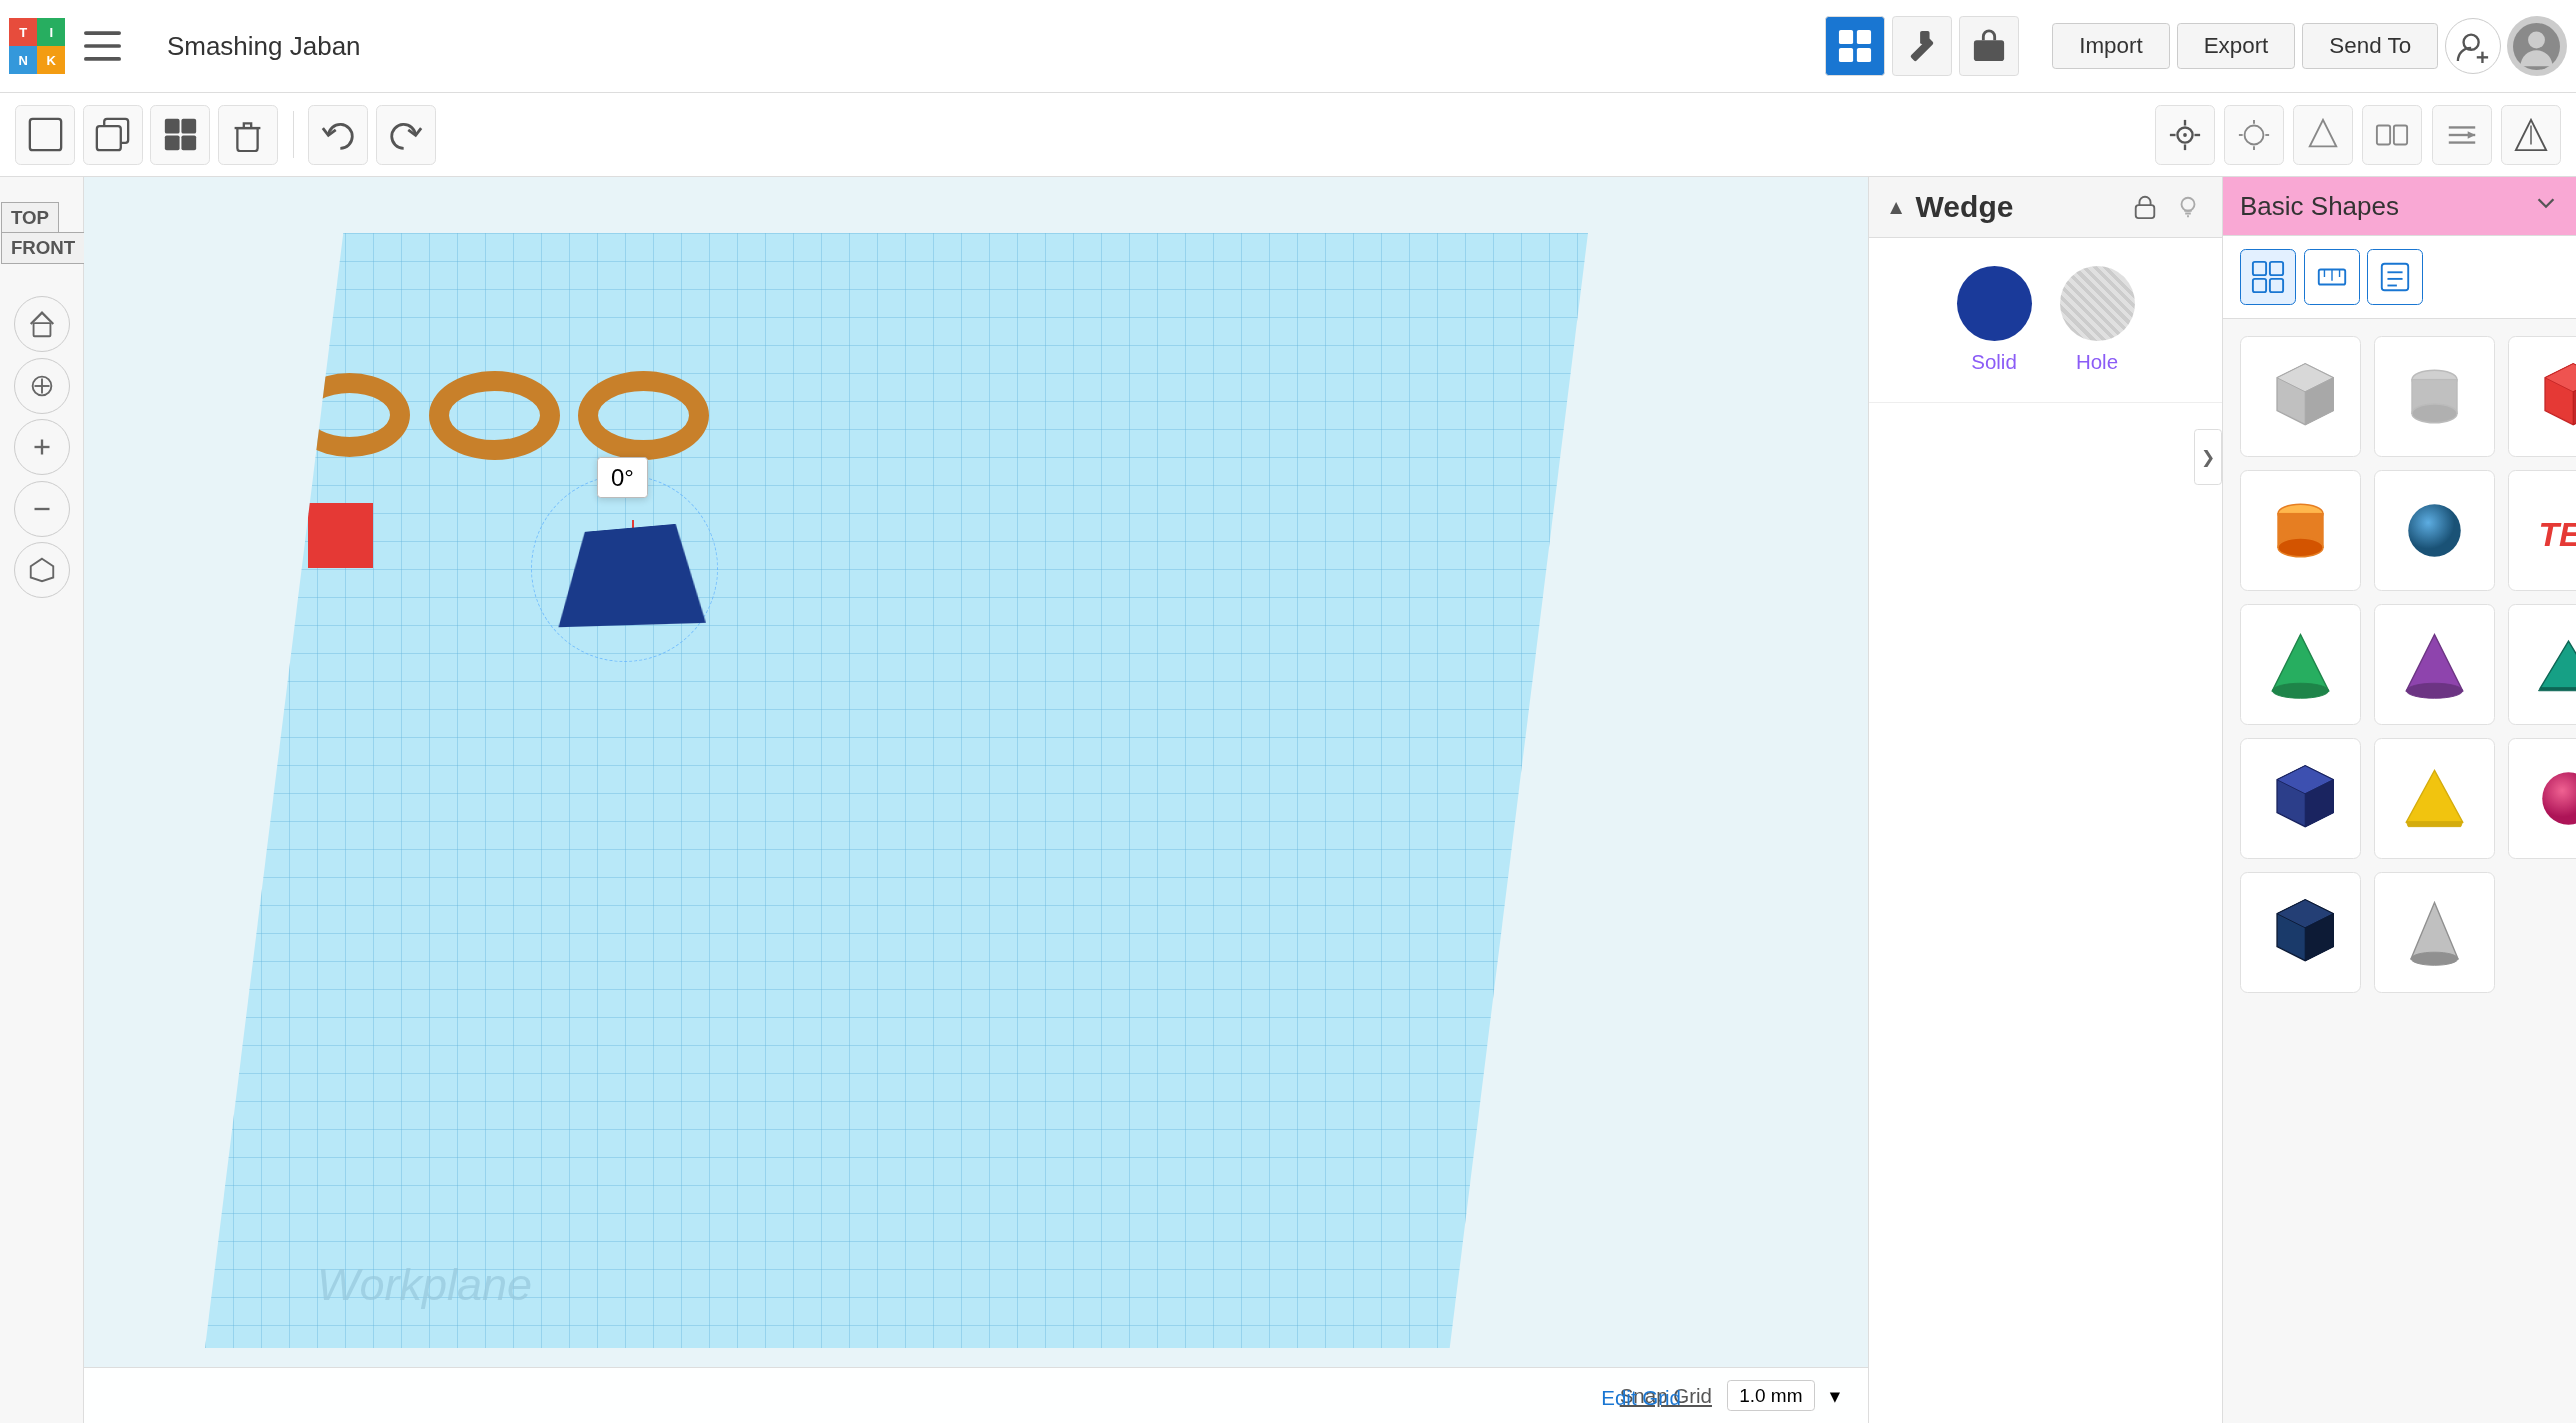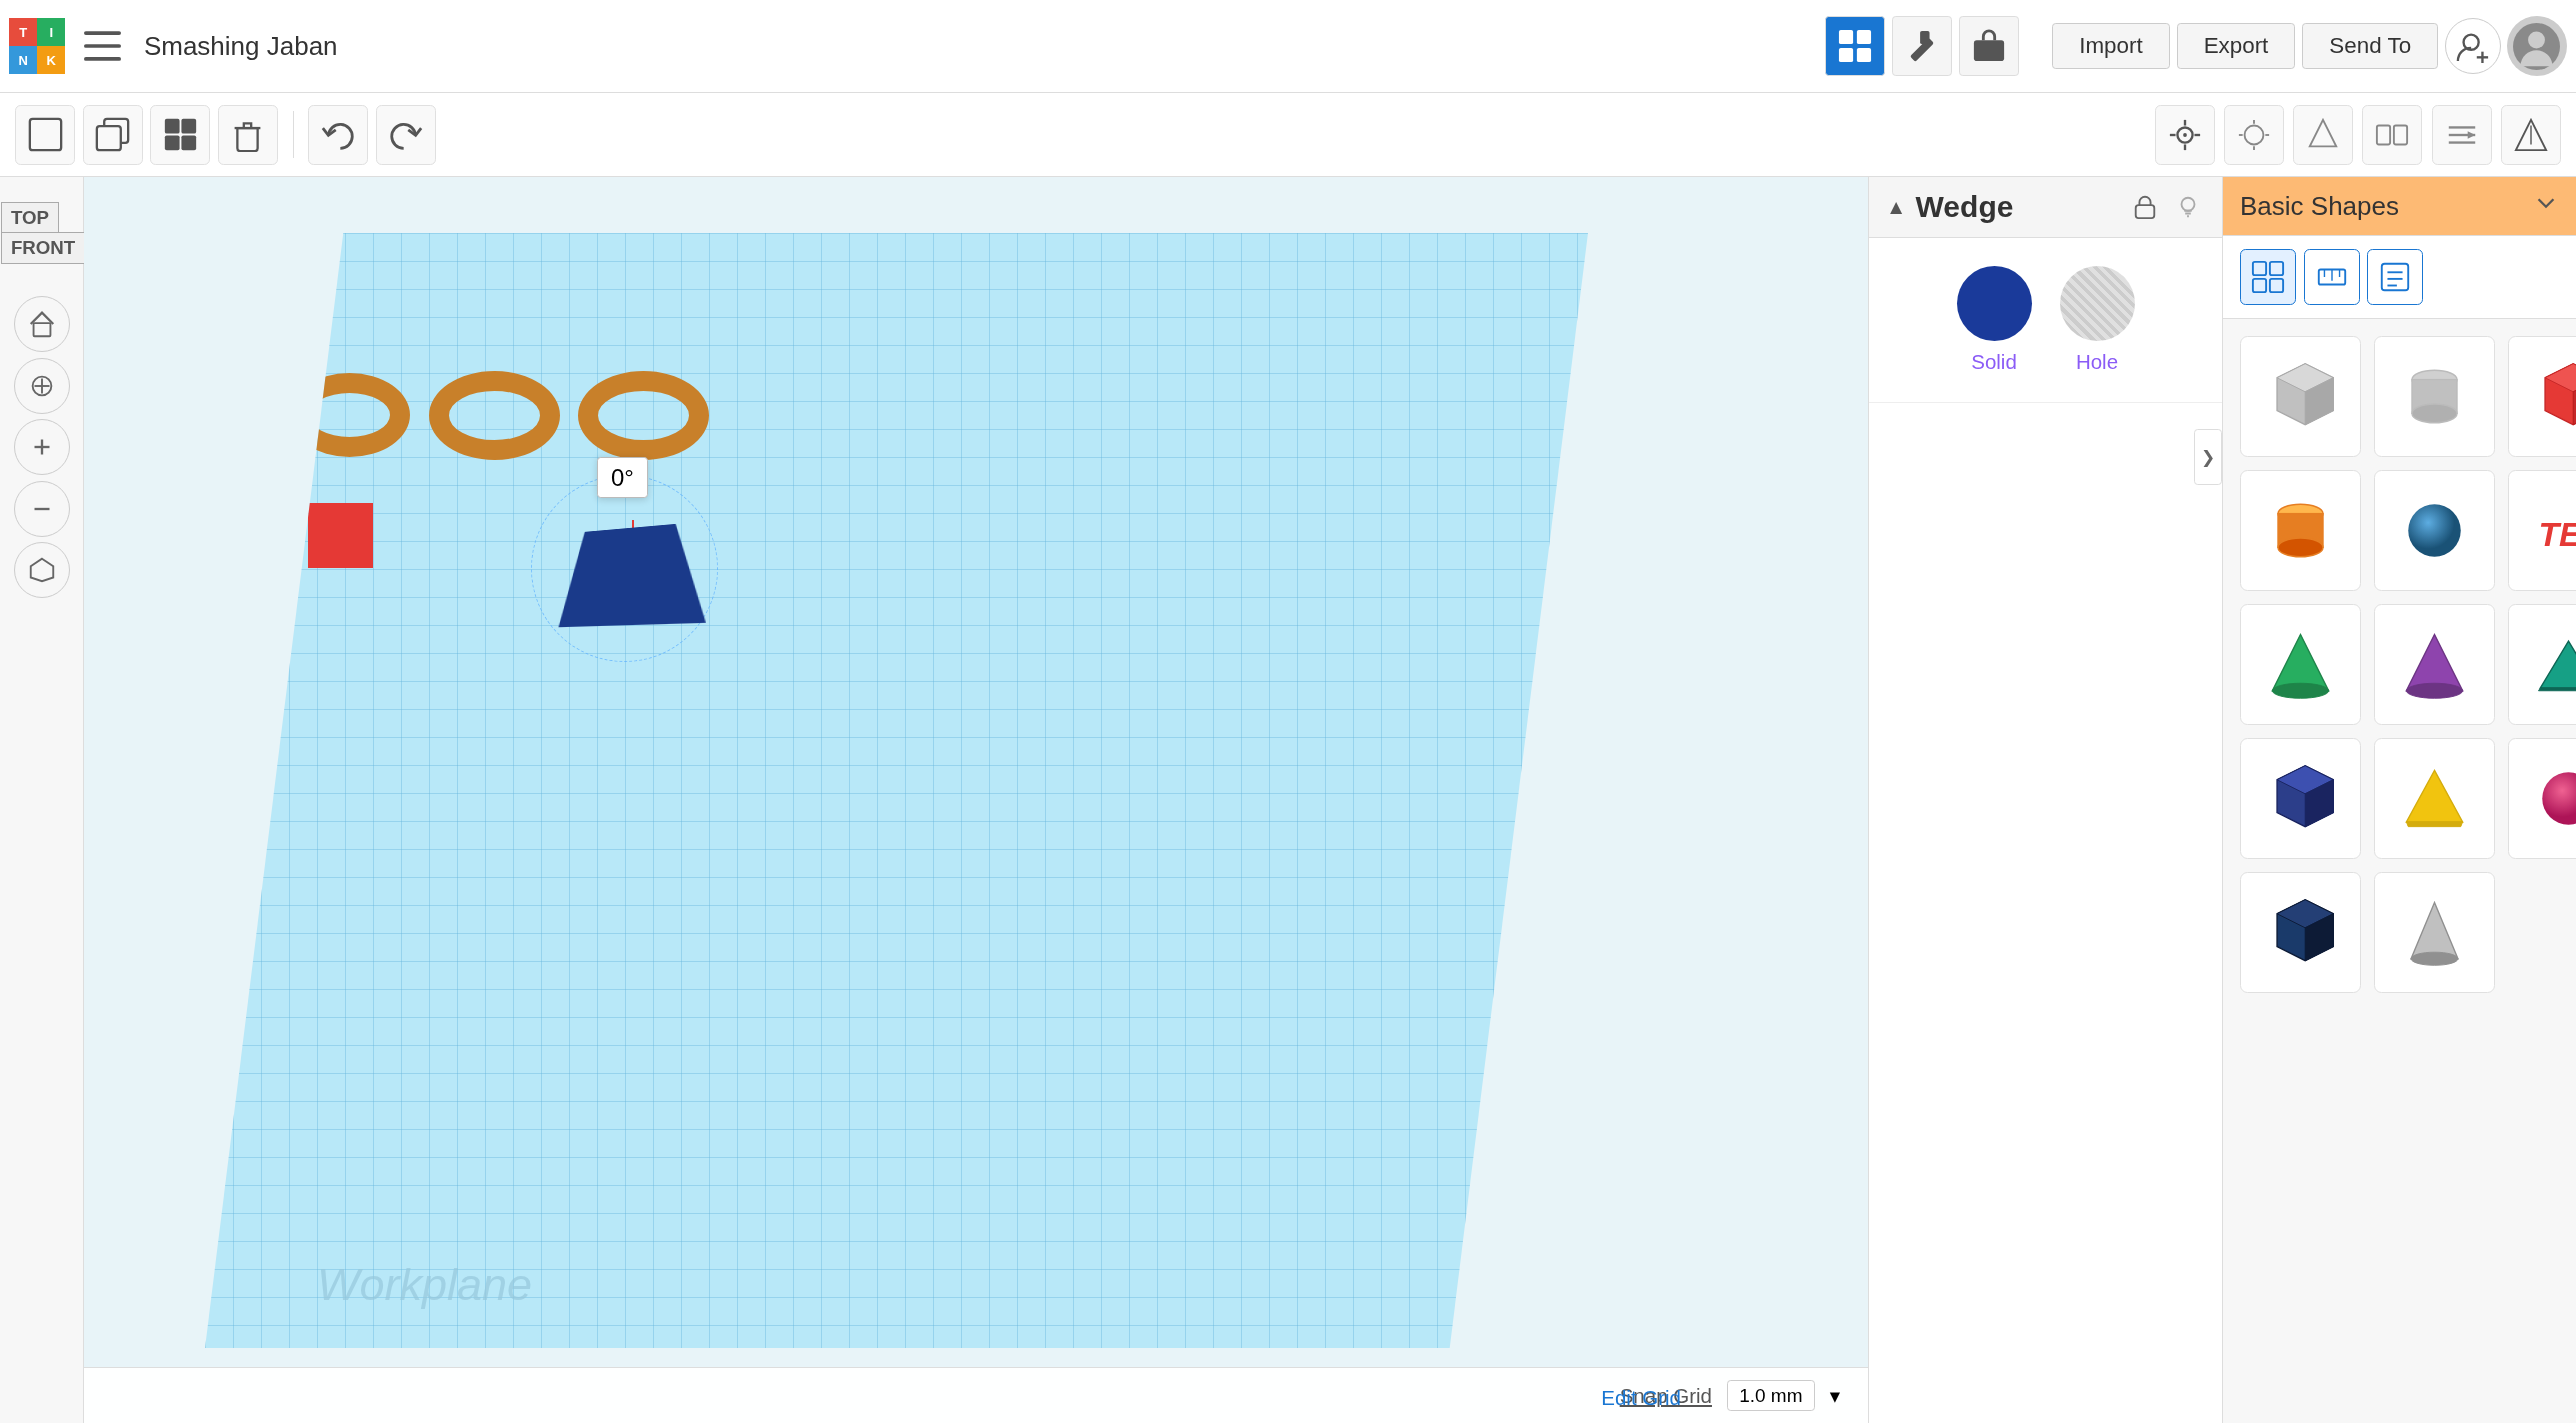--- a/index.html
+++ b/index.html
@@ -13,21 +13,21 @@
     #logo {
       width: 56px; height: 56px; display: grid; grid-template-columns: 1fr 1fr; grid-template-rows: 1fr 1fr;
       font-weight: bold; font-size: 17px;
     }
     .logo-cell { display: flex; align-items: center; justify-content: center; color: #fff; font-size: 13px; font-weight: 900; }
     .logo-t { background: #e74c3c; }
     .logo-i { background: #27ae60; }
     .logo-n { background: #3498db; }
     .logo-k { background: #f39c12; }
 
-    #app-title { font-size: 26px; color: #333; margin-left: 4px; flex: 1; }
+    #app-title { font-size: 26px; color: #333; margin-left: 27px; flex: 1; }
     #topbar-right { display: flex; align-items: center; gap: 7px; }
 
     .top-icon-btn {
       width: 60px; height: 60px; background: #f5f5f5; border: 0.9px solid #ddd;
       border-radius: 3.7px; display: flex; align-items: center; justify-content: center;
       cursor: pointer; font-size: 26px; color: #555;
     }
     .top-icon-btn.active { background: #1976d2; color: #fff; }
     .top-action-btn {
       padding: 9.3px 26px; background: #f5f5f5; border: 0.9px solid #ccc;
@@ -150,21 +150,21 @@
       background: repeating-linear-gradient(45deg, #ccc, #ccc 3.7px, #e0e0e0 3.7px, #e0e0e0 7.5px);
     }
     .shape-option-label { font-size: 20.5px; color: #8b5cf6; }
 
     
     #shapes-library {
       width: 354px; background: #f7f7f7; border-left: 0.9px solid #ddd;
       display: flex; flex-direction: column; flex-shrink: 0; overflow-y: auto;
     }
     #library-header {
-      display: flex; align-items: center; padding: 13px 17px; background: #fdba74;
+      display: flex; align-items: center; padding: 13px 17px; background: #f9a8d4;
       border-bottom: 0.9px solid #ddd; gap: 21px;
     }
     .library-title { font-size: 26px; color: #333; flex: 1; font-weight: 500; }
     .library-dropdown { font-size: 22.4px; color: #666; cursor: pointer; }
     .library-icons { display: flex; gap: 7.5px; padding: 13px 17px; border-bottom: 0.9px solid #ddd; background: #fff; }
     .lib-icon { width: 56px; height: 56px; border: 1.9px solid #1976d2; border-radius: 5.6px;
       display: flex; align-items: center; justify-content: center; cursor: pointer; font-size: 20.5px; }
     .lib-icon.active { background: #e3f0ff; }
     .shapes-grid {
       display: grid; grid-template-columns: repeat(3, 1fr); gap: 13px; padding: 17px;

